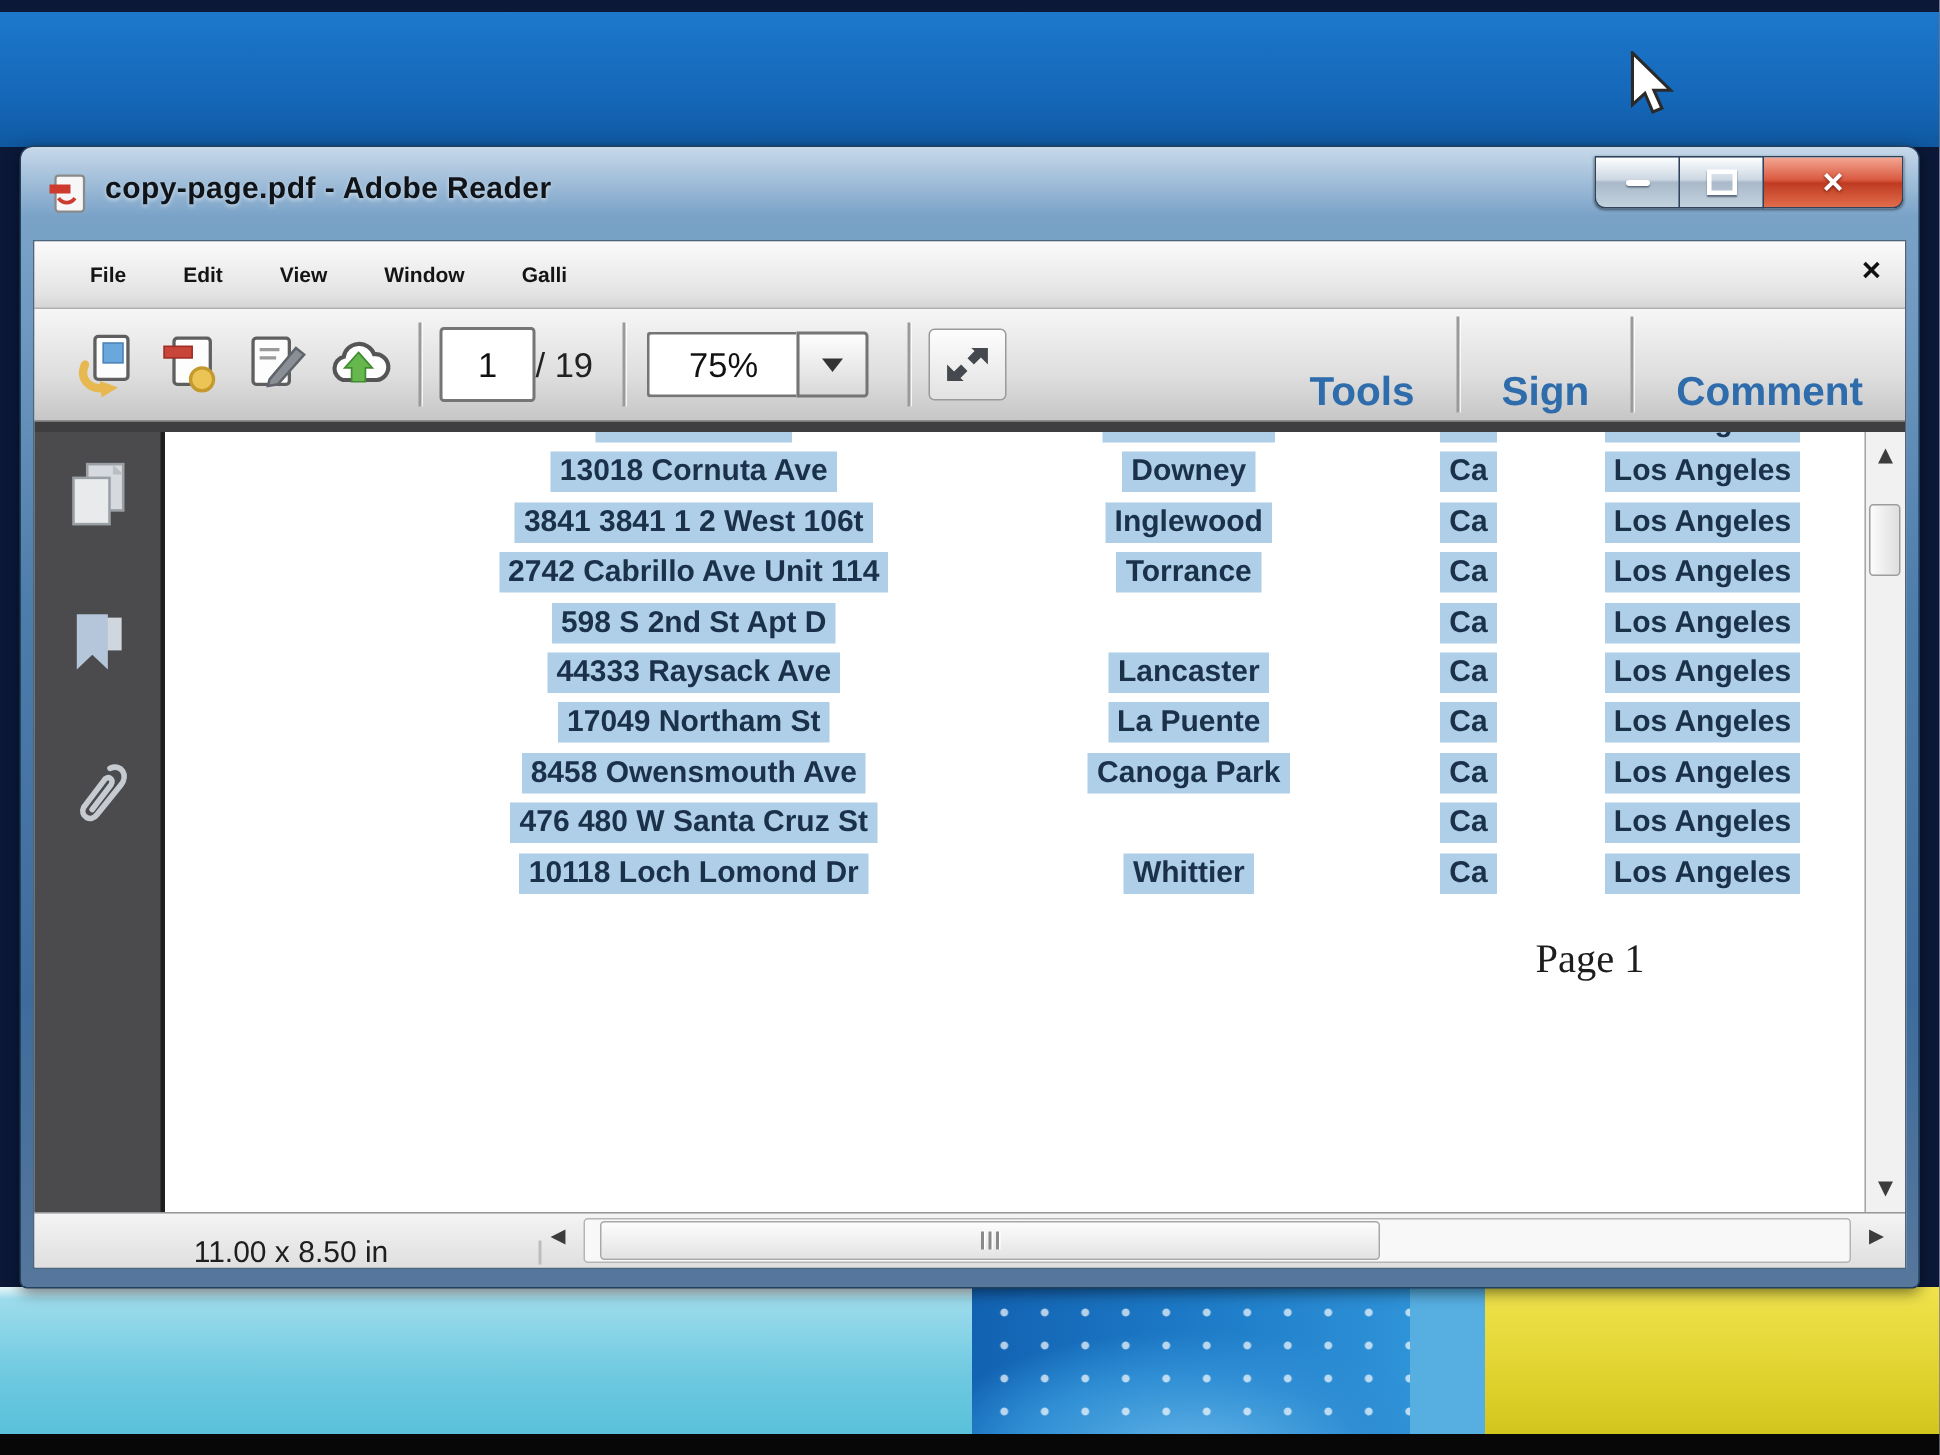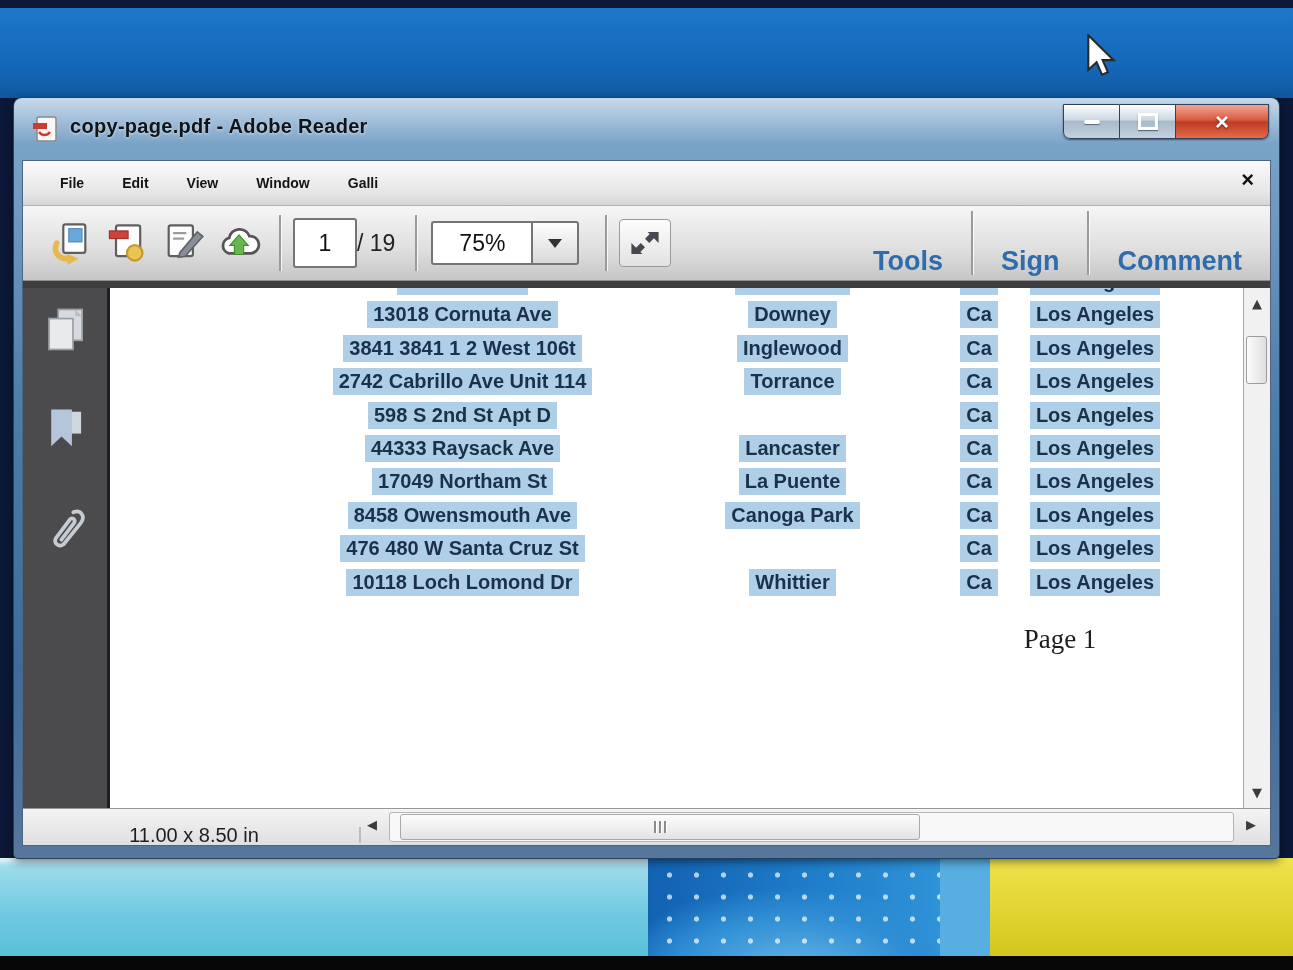--- a/index.html
+++ b/index.html
@@ -78,21 +78,21 @@
           display:flex;flex-direction:column;align-items:center;padding-top:18px;gap:52px;}
   .doc-pane{flex:1;background:#ffffff;position:relative;overflow:hidden;}
   .rows{position:absolute;left:0;right:0;top:-20px;}
   .t-row{position:relative;height:33.4px;}
   .cell{position:absolute;top:0;height:33.4px;text-align:center;
         font-size:20px;font-weight:700;color:#1b3149;display:flex;align-items:flex-start;justify-content:center;}
   .cell span{background:#aecfe7;padding:1px 6px;line-height:25px;display:inline-block;white-space:nowrap;}
   .c-address{left:115px;width:475px;}
   .c-city{left:565px;width:235px;}
   .c-state{left:831px;width:76px;}
-  .c-county{left:890px;width:190px;}
+  .c-county{left:930px;width:190px;}
   .page-label{position:absolute;left:870px;top:336px;width:160px;text-align:center;
         font-family:"Liberation Serif",serif;font-size:27px;color:#1d1d1d;}
   
   .vscroll{width:26px;background:#f1f1f1;border-left:1px solid #a6a6a6;position:relative;}
   .vs-arrow{position:absolute;left:0;right:0;text-align:center;color:#3c3c3c;font-size:13px;
         font-family:"DejaVu Sans",sans-serif;}
   .vs-up{top:8px;} .vs-down{bottom:8px;}
   .vs-thumb{position:absolute;left:2px;right:3px;top:48px;height:46px;border:1px solid #9d9d9d;
         border-radius:3px;background:linear-gradient(90deg,#fcfcfc,#dedede);}
   

